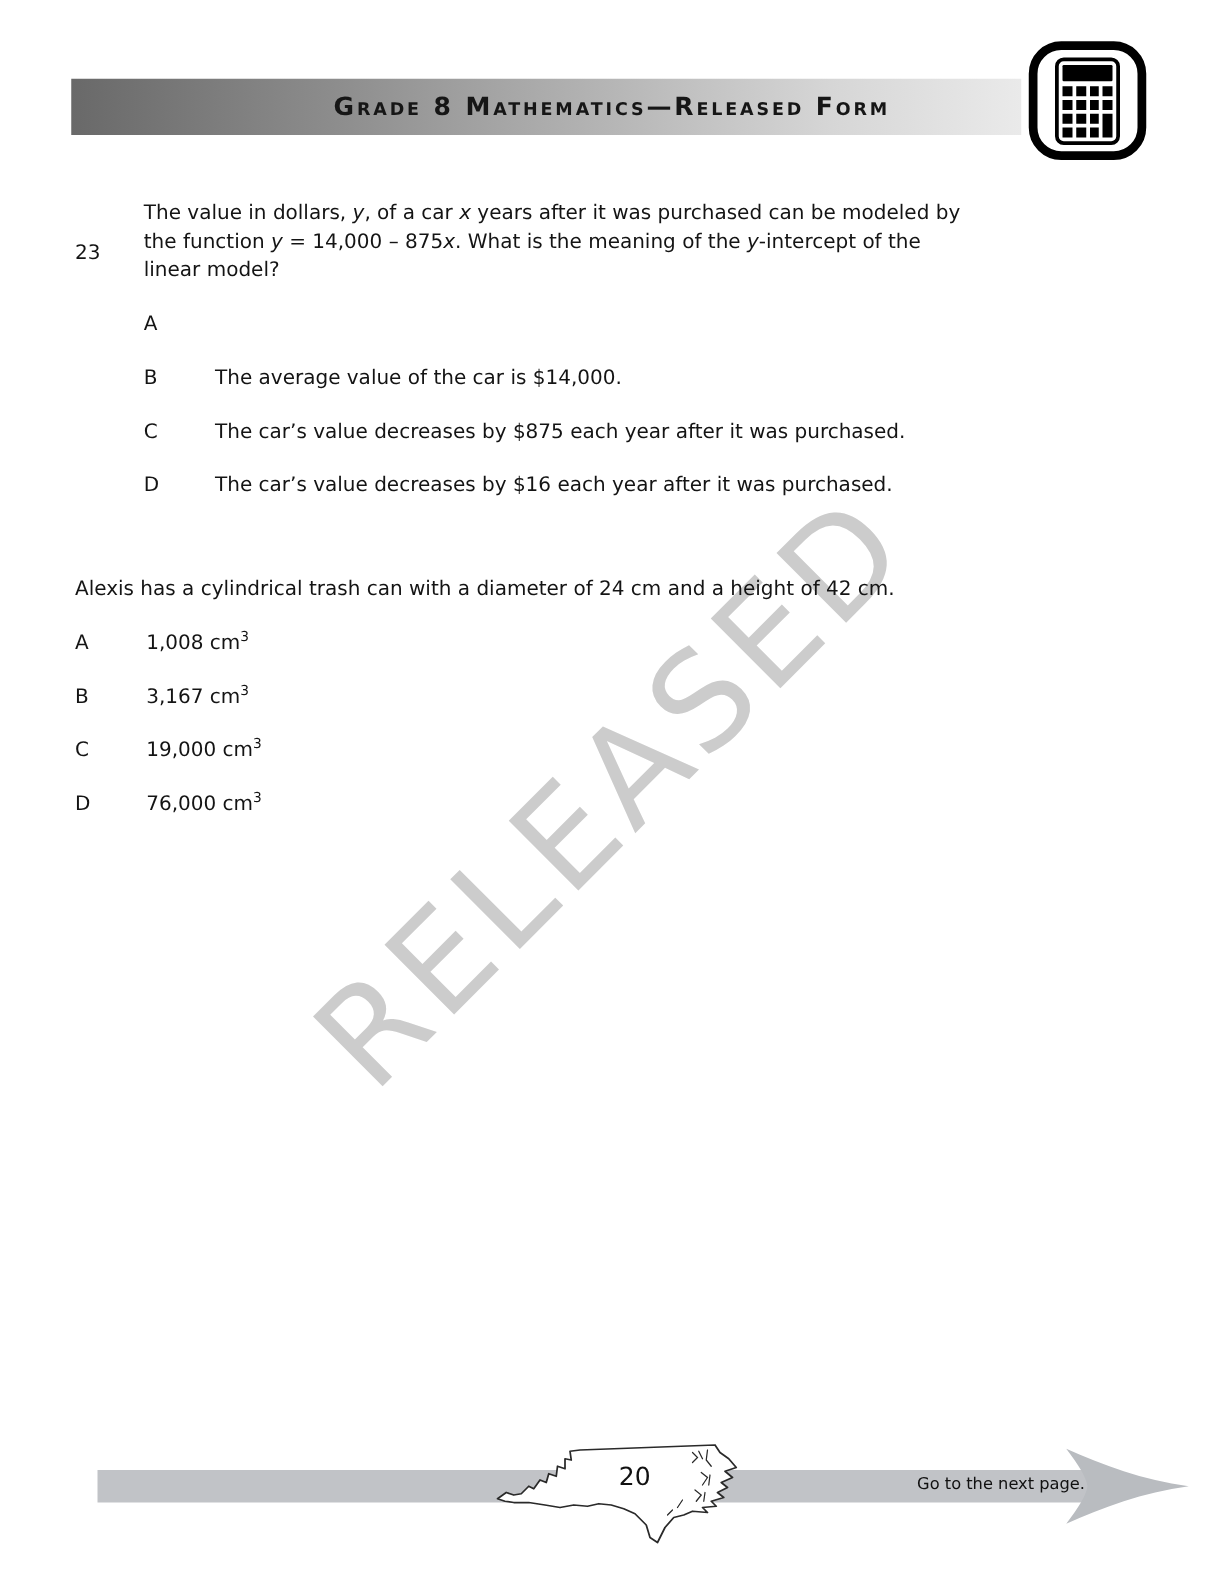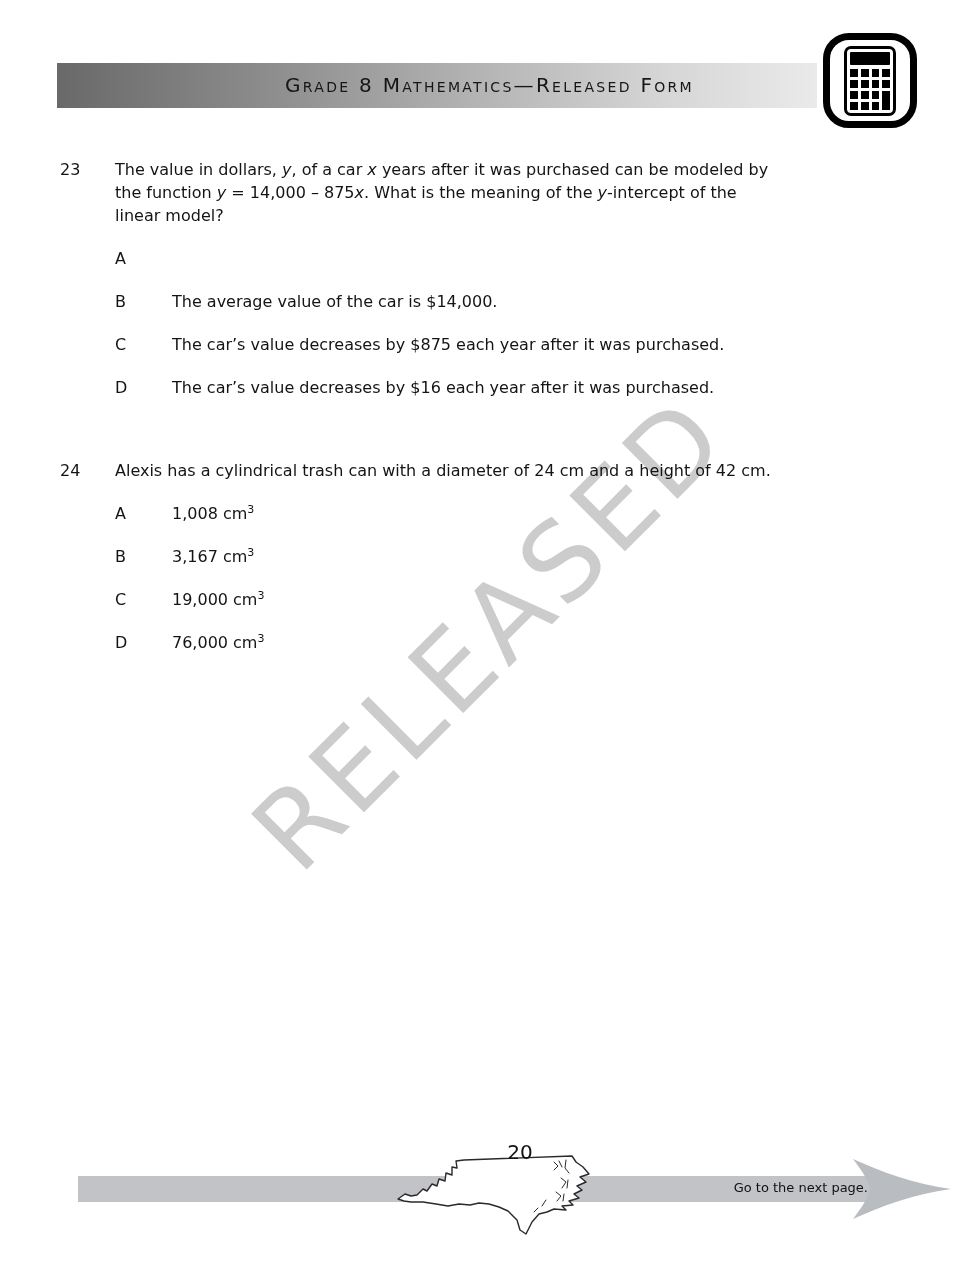--- a/index.html
+++ b/index.html
@@ -8,21 +8,21 @@
     font-family:"DejaVu Sans","Liberation Sans",sans-serif;color:#141414;
     overflow:hidden;
   }
   
   .header-bar{
     position:absolute;left:57px;top:63px;width:760px;height:45px;
     background:linear-gradient(to right,#696969 0%,#8d8d8d 28%,#b3b3b3 55%,#d6d6d6 80%,#eaeaea 100%);
   }
   .header-title{
     position:absolute;left:0;top:73px;width:979px;text-align:center;
-    font-variant:small-caps;font-weight:normal;font-size:20px;letter-spacing:2.3px;
+    font-variant:small-caps;font-weight:bold;font-size:20px;letter-spacing:2.3px;
     color:#161616;
   }
   .calc-outer{
     position:absolute;left:823px;top:33px;width:94px;height:95px;box-sizing:border-box;
     border:7px solid #000;border-radius:26px;background:#fff;
     display:flex;align-items:center;justify-content:center;
   }
   .calc-body{
     width:52px;height:70px;box-sizing:border-box;border:3px solid #000;border-radius:7px;
     padding:3px;display:flex;flex-direction:column;background:#fff;
@@ -38,34 +38,34 @@
   .watermark{
     position:absolute;left:140px;top:578px;width:700px;height:112px;line-height:112px;
     text-align:center;font-size:108px;letter-spacing:6px;color:#cccccc;
     transform:rotate(-45deg);transform-origin:center;z-index:0;user-select:none;
   }
   
   .question{position:absolute;left:60px;width:870px;font-size:16px;line-height:23px;z-index:1;}
   .q-23{top:158px;}
   .q-24{top:459px;}
   .q-row{display:flex;}
-  .q-num{width:55px;flex-shrink:0;}
+  .q-num{width:55px;flex-shrink:0;margin-top:32px;}
   .q-line{white-space:nowrap;}
   .it{font-style:italic;}
   .bi{font-style:italic;font-weight:bold;}
   .options{margin-top:20px;}
   .option{display:flex;margin-bottom:20px;white-space:nowrap;}
   .opt-letter{width:57px;flex-shrink:0;}
   sup{font-size:11px;line-height:0;}
   
   .footer-band{position:absolute;left:78px;top:1176px;width:794px;height:26px;background:#c1c3c7;z-index:0;}
   .next-arrow{position:absolute;left:850px;top:1157px;z-index:1;}
   .nc-state{position:absolute;left:396px;top:1148px;z-index:1;}
   .page-number{
-    position:absolute;left:495px;top:1140px;width:50px;text-align:center;
+    position:absolute;left:495px;top:1169px;width:50px;text-align:left;
     font-size:20px;color:#111;z-index:2;
   }
   .next-page-label{
     position:absolute;left:600px;top:1180px;width:268px;text-align:right;
     font-size:13px;color:#111;z-index:1;
   }
 </style>
 </head>
 <body>
 
@@ -120,21 +120,20 @@
           <div class="opt-letter">D</div>
           <div class="opt-text">The car’s value decreases by $16 each year after it was purchased.</div>
         </div>
       </div>
     </div>
   </div>
 </div>
 
 <div class="question q-24">
   <div class="q-row">
-    <div class="q-num">24</div>
     <div class="q-body">
       <div class="q-line"><span>Alexis has a cylindrical trash can with a diameter of 24 cm and a height of 42 cm.</span></div>
       <div class="options">
         <div class="option">
           <div class="opt-letter">A</div>
           <div class="opt-text"><span>1,008 cm</span><sup>3</sup></div>
         </div>
         <div class="option">
           <div class="opt-letter">B</div>
           <div class="opt-text"><span>3,167 cm</span><sup>3</sup></div>

